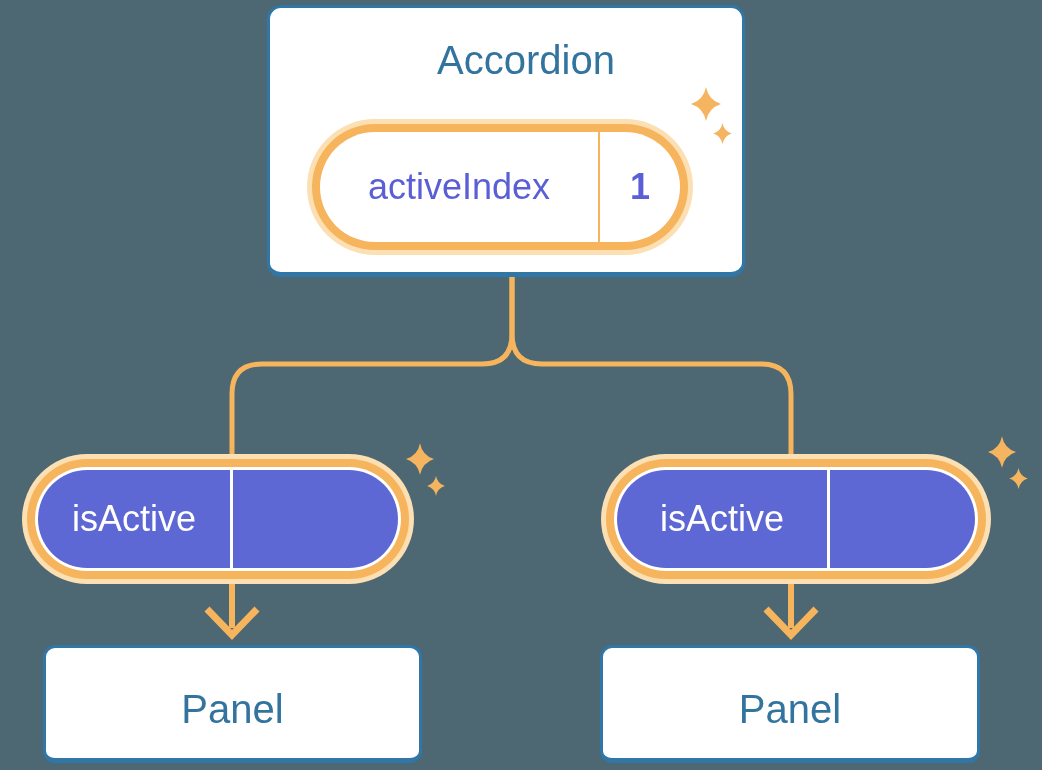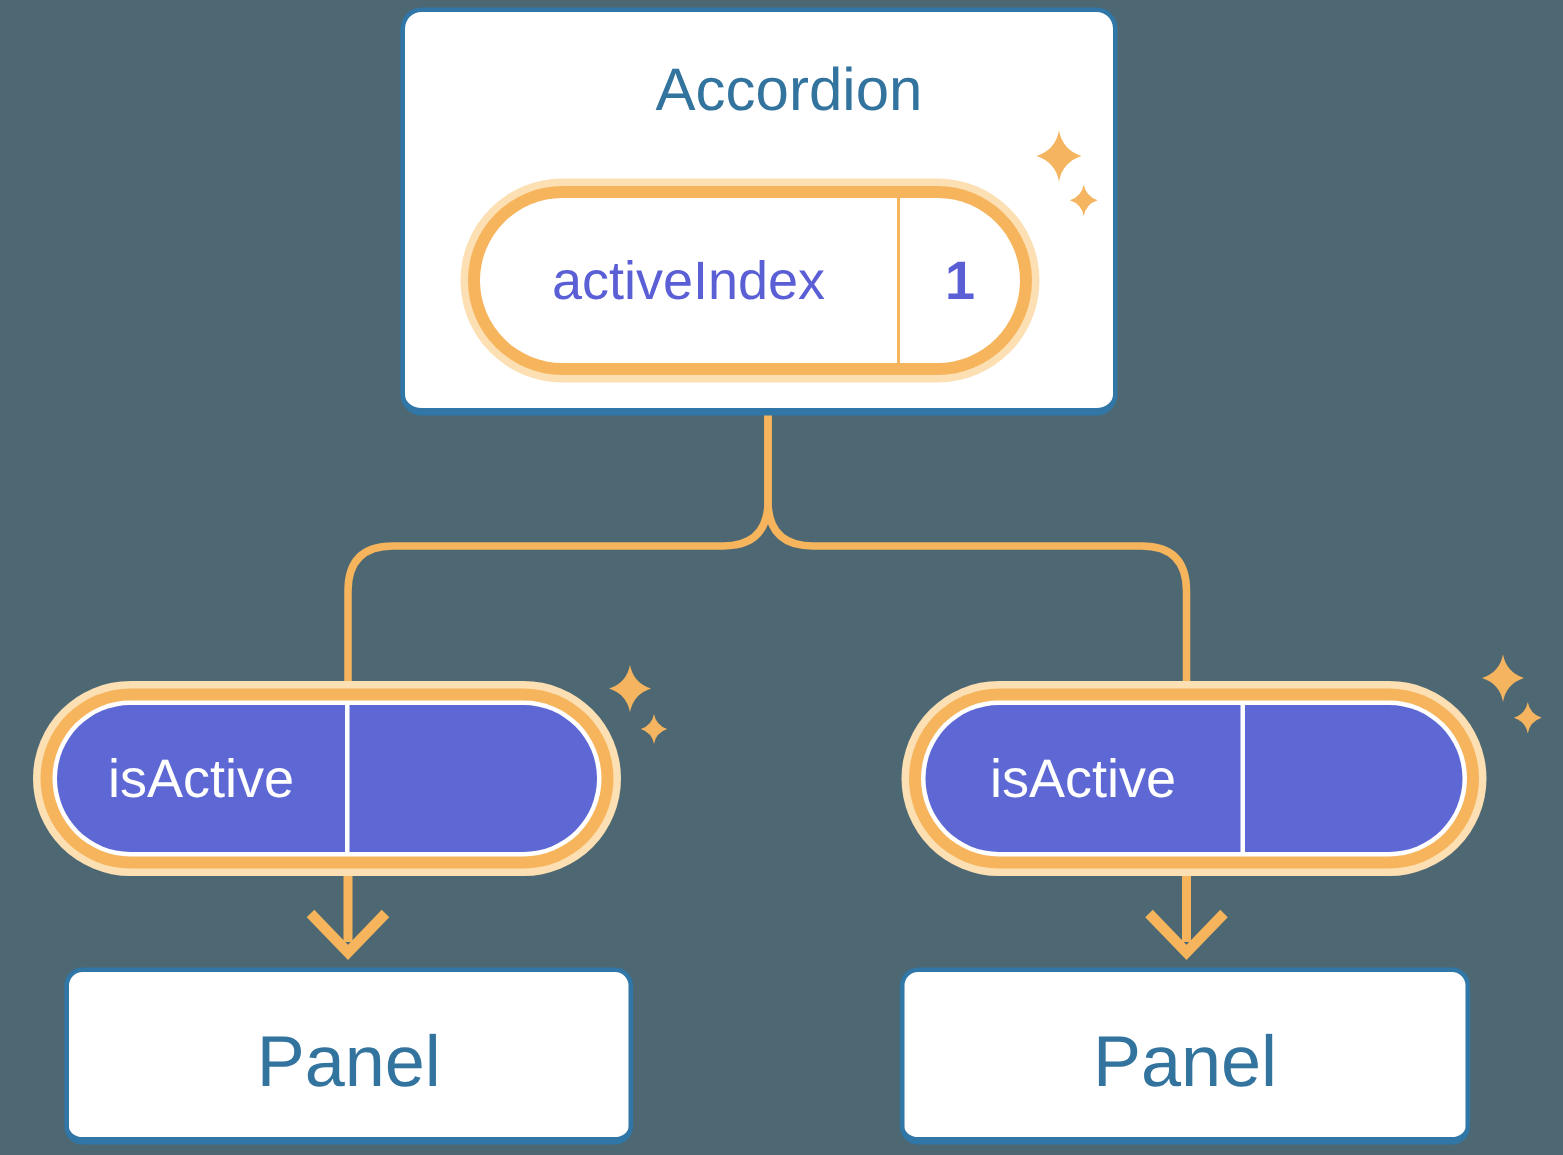--- a/index.html
+++ b/index.html
@@ -38,21 +38,21 @@
   .prop-pill-left .seg-name{flex:0 0 192px;}
   .prop-pill-right .seg-name{flex:0 0 210px;}
   .prop-pill .seg-value{flex:1;}
   .divider{width:3px;align-self:stretch;background:#fff;}
   .state-pill .divider{width:2px;background:var(--ring_orange);}
 
   .panel-card{width:380px;height:118px;border-radius:12px;display:flex;
         align-items:center;justify-content:center;}
   .panel-left{left:43px;top:645px;width:379px;}
   .panel-right{left:600px;top:645px;}
-  .panel-title{font-size:48px;font-weight:500;color:var(--heading_text);line-height:1;margin-top:12px;}
+  .panel-title{font-size:40px;font-weight:500;color:var(--heading_text);line-height:1;margin-top:12px;}
 
   .sparkle{position:absolute;z-index:3;}
   .sparkle path{fill:var(--sparkle);}
 </style>
 </head>
 <body>
 
 <div class="canvas">
 
   <svg class="connectors" width="1042" height="770" viewBox="0 0 1042 770" fill="none">

